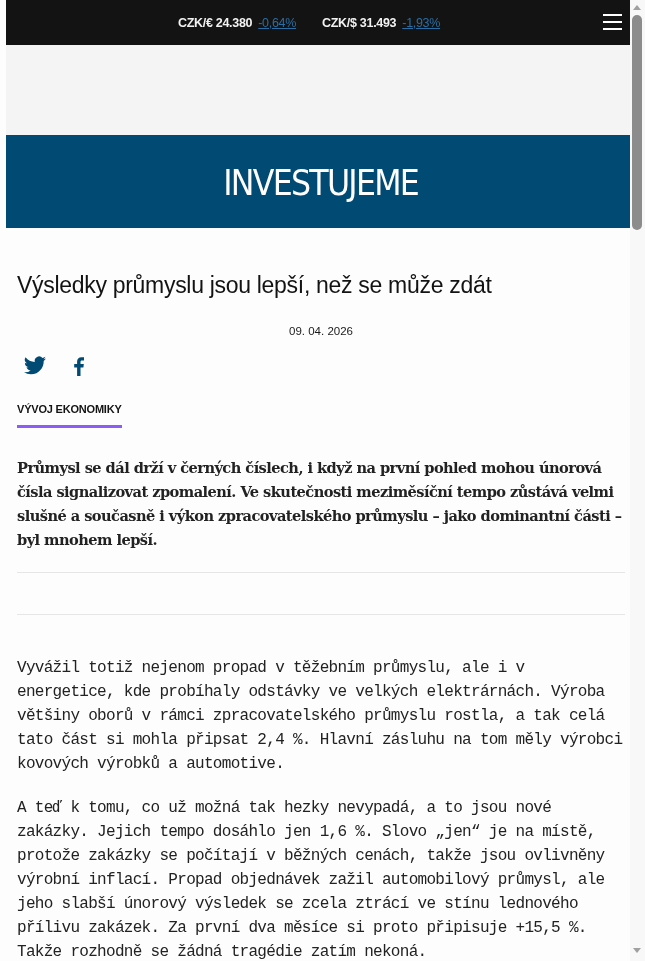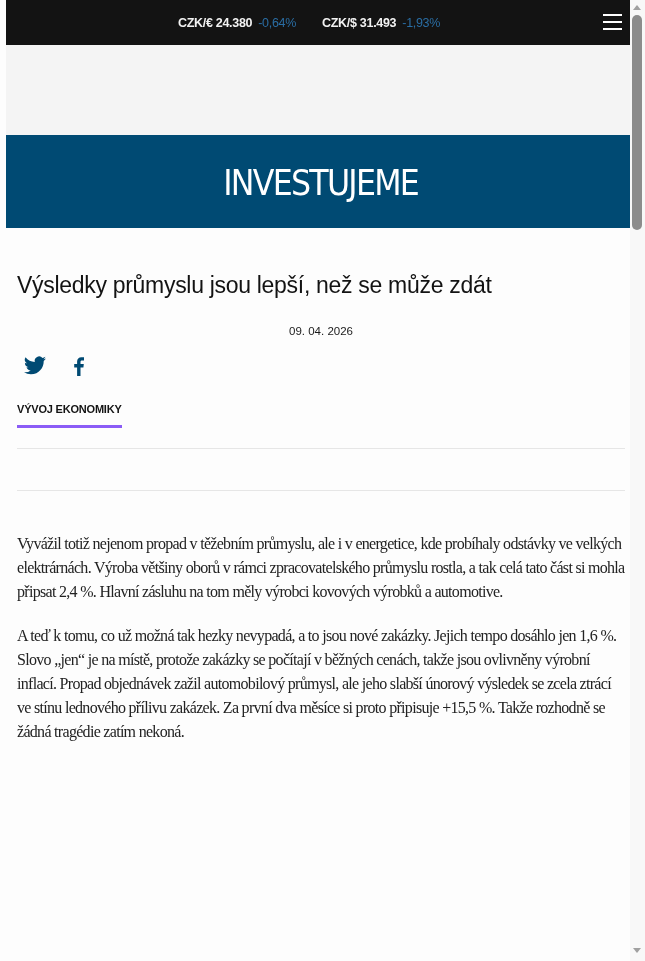--- a/index.html
+++ b/index.html
@@ -5,37 +5,37 @@
   html, body { margin: 0; padding: 0; }
   body {
     width: 645px; height: 961px; overflow: hidden; position: relative;
     background: #fdfdfd; font-family: "Liberation Sans", sans-serif; color: #1a1a1a;
   }
   .page { position: absolute; left: 6px; top: 0; width: 630px; height: 961px; overflow: hidden; background: #fdfdfd; }
   .topbar { height: 45px; background: #131313; position: relative; }
   .rates { position: absolute; left: 172px; top: 0; height: 45px; display: flex; align-items: center; font-size: 12.5px; font-weight: bold; letter-spacing: -0.3px; }
   .rate { display: flex; align-items: center; margin-right: 26px; }
   .rate .label { color: #f2f2f2; }
-  .rate .change { color: #2a6da3; font-weight: normal; margin-left: 6px; }
+  .rate .change { color: #2a6da3; font-weight: normal; margin-left: 6px; text-decoration: underline; }
   .hamburger { position: absolute; left: 597px; top: 13px; width: 19px; height: 18px; cursor: pointer; }
   .hamburger span { position: absolute; left: 0; width: 19px; height: 2px; background: #fff; }
   .hamburger span:nth-child(1){ top: 1px; } .hamburger span:nth-child(2){ top: 8px; } .hamburger span:nth-child(3){ top: 15px; }
   .adspace { height: 90px; background: #f4f4f4; }
   .brand { height: 93px; background: #004a73; display: flex; align-items: center; justify-content: center; }
   .brand .logo { color: #fff; font-family: "DejaVu Sans", sans-serif; font-size: 36px; letter-spacing: -2px; font-weight: normal; transform: scaleX(0.88); margin-top: 2px; }
   .content { padding: 0 11px; }
   h1 { font-size: 23px; font-weight: normal; margin: 0; padding-top: 42px; letter-spacing: -0.3px; color: #131313; line-height: 30px; }
   .date { font-size: 11.5px; margin-top: 25px; color: #1a1a1a; text-align: center; }
   .social { display: flex; align-items: center; margin-top: 16px; height: 26px; }
   .social .ico { width: 24px; height: 24px; margin-left: 6px; margin-right: 14px; cursor: pointer; }
   .category { display: inline-block; margin-top: 24px; font-size: 11px; font-weight: bold; letter-spacing: -0.2px; padding-bottom: 10px; border-bottom: 3px solid #8b5cf6; color: #131313; }
   .perex { font-family: "DejaVu Serif", serif; font-size: 14.6px; font-weight: bold; line-height: 24px; margin-top: 28px; color: #222; letter-spacing: -0.55px; }
   .divider { border: 0; border-top: 1px solid #e6e6e6; margin: 0; }
   .div1 { margin-top: 20px; } .div2 { margin-top: 41px; }
-  .body p { font-family: Liberation Serif, serif; font-size: 16px; line-height: 24px; margin: 0; color: #222; letter-spacing: -0.7px; }
+  .body p { font-family: Liberation Mono, monospace; font-size: 16px; line-height: 24px; margin: 0; color: #222; letter-spacing: -0.7px; }
   .body p.p1 { margin-top: 41px; }
   .body p.p2 { margin-top: 20px; }
   .scrollbar { position: absolute; left: 630px; top: 0; width: 15px; height: 961px; background: #f8f8f8; }
   .scrollbar .up { position: absolute; left: 3px; top: 5px; width: 0; height: 0; border-left: 4.5px solid transparent; border-right: 4.5px solid transparent; border-bottom: 5px solid #a0a0a0; }
   .scrollbar .down { position: absolute; left: 3px; top: 948px; width: 0; height: 0; border-left: 4.5px solid transparent; border-right: 4.5px solid transparent; border-top: 5px solid #a0a0a0; }
   .scrollbar .thumb { position: absolute; left: 2px; top: 15px; width: 10px; height: 215px; background: #8c8c8c; border-radius: 5px; }
 </style>
 </head>
 <body>
 
@@ -72,20 +72,21 @@
       <svg class="ico" viewBox="0 0 24 24">
         <path fill="#004a73" d="M23 4.6c-.8.4-1.7.6-2.6.7.9-.6 1.6-1.4 2-2.5-.9.5-1.9.9-2.9 1.1A4.5 4.5 0 0 0 11.8 8 12.8 12.8 0 0 1 2.5 3.3a4.5 4.5 0 0 0 1.4 6 4.4 4.4 0 0 1-2-.6v.1a4.5 4.5 0 0 0 3.6 4.4 4.5 4.5 0 0 1-2 .1 4.5 4.5 0 0 0 4.2 3.1A9 9 0 0 1 1 18.3a12.7 12.7 0 0 0 6.9 2c8.3 0 12.8-6.9 12.8-12.8v-.6c.9-.6 1.7-1.4 2.3-2.3z"></path>
       </svg>
       <svg class="ico" viewBox="0 0 24 24">
         <path fill="#004a73" d="M13.5 22v-8.5h2.9l.4-3.4h-3.3V8c0-1 .3-1.6 1.7-1.6h1.8V3.3c-.3 0-1.4-.1-2.6-.1-2.6 0-4.3 1.6-4.3 4.4v2.5H7.2v3.4h2.9V22h3.4z"></path>
       </svg>
     </div>
 
     <div class="category">VÝVOJ EKONOMIKY</div>
 
+    <div class="perex">Průmysl se dál drží v černých číslech, i když na první pohled mohou únorová čísla signalizovat zpomalení. Ve skutečnosti meziměsíční tempo zůstává velmi slušné a současně i výkon zpracovatelského průmyslu – jako dominantní části – byl mnohem lepší.</div>
 
     <hr class="divider div1">
     <hr class="divider div2">
 
     <div class="body">
       <p class="p1">Vyvážil totiž nejenom propad v těžebním průmyslu, ale i v energetice, kde probíhaly odstávky ve velkých elektrárnách. Výroba většiny oborů v rámci zpracovatelského průmyslu rostla, a tak celá tato část si mohla připsat 2,4 %. Hlavní zásluhu na tom měly výrobci kovových výrobků a automotive.</p>
       <p class="p2">A teď k tomu, co už možná tak hezky nevypadá, a to jsou nové zakázky. Jejich tempo dosáhlo jen 1,6 %. Slovo „jen“ je na místě, protože zakázky se počítají v běžných cenách, takže jsou ovlivněny výrobní inflací. Propad objednávek zažil automobilový průmysl, ale jeho slabší únorový výsledek se zcela ztrácí ve stínu lednového přílivu zakázek. Za první dva měsíce si proto připisuje +15,5 %. Takže rozhodně se žádná tragédie zatím nekoná.</p>
     </div>
   </div>
 </div>

